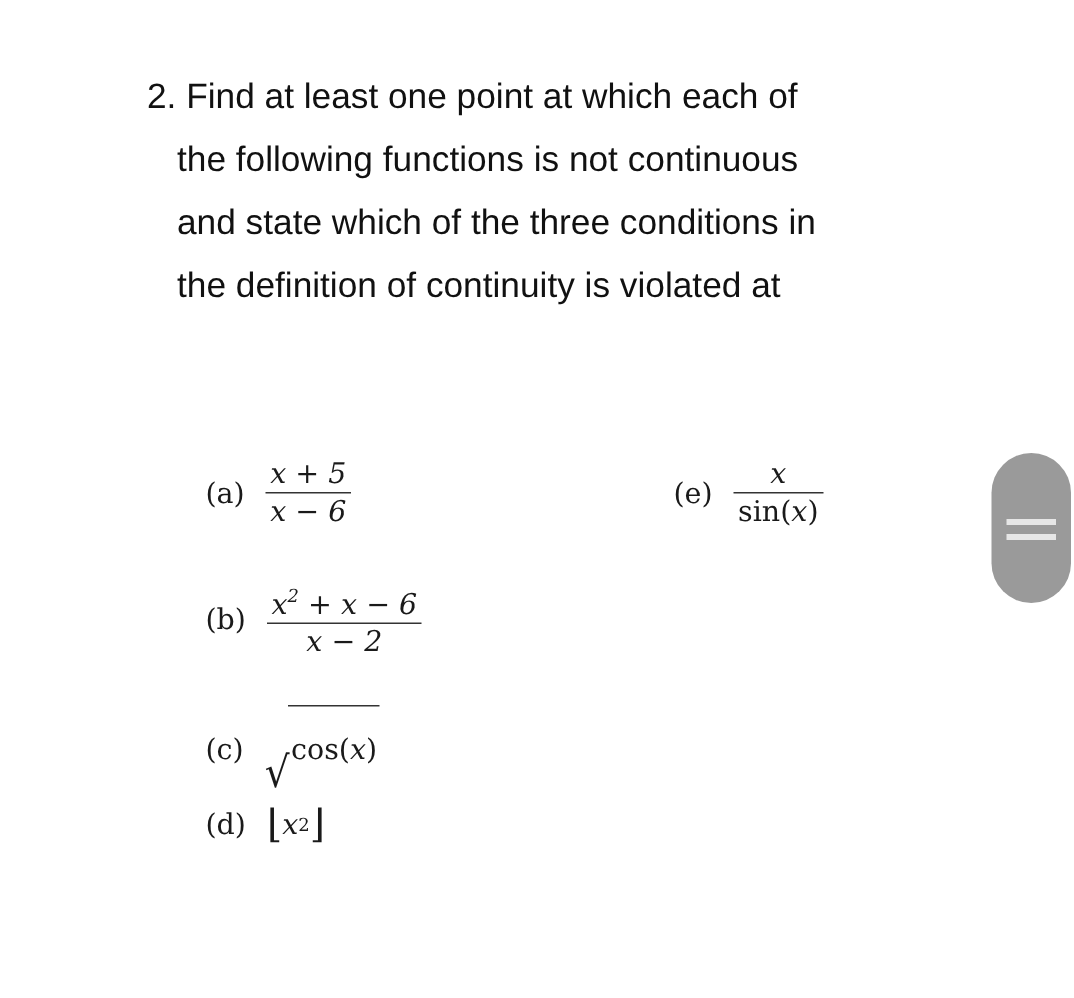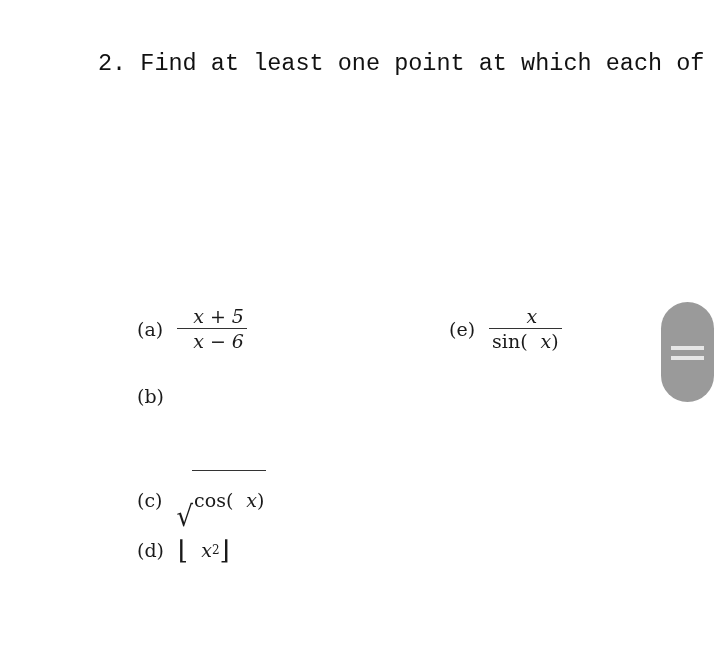--- a/index.html
+++ b/index.html
@@ -1,55 +1,63 @@
 <!DOCTYPE html>
 <html><head>
 <meta charset="utf-8">
 <style>
   html, body { margin:0; padding:0; background:#ffffff; }
   body { width:716px; height:665px; position:relative; overflow:hidden; }
   .prompt { position:absolute; left:98px; top:43px; width:540px;
-    font-family:Liberation Mono, monospace; font-size:23.5px; color:#111;
+    font-family:Liberation Sans, sans-serif; font-size:23.5px; color:#111;
     line-height:42px; }
   .prompt .line { white-space:nowrap; }
   .prompt .indent { padding-left:20px; }
   .math { font-family:"DejaVu Serif","Liberation Serif",serif; color:#1a1a1a; }
   .item { position:absolute; display:flex; align-items:center; }
   .label { font-family:"DejaVu Serif","Liberation Serif",serif; font-size:19px; color:#1a1a1a; margin-right:14px; }
   .frac { display:inline-flex; flex-direction:column; align-items:center; font-size:19px; }
   .frac .num, .frac .den { padding:0 3px; line-height:24px; }
   .frac .bar { align-self:stretch; border-top:1.6px solid #333; }
-  .it { font-style:italic;margin-left:13px; }
+  .it { font-style:italic; }
   sup { font-size:12px; vertical-align:8px; }
   .sqrt { display:inline-flex; align-items:flex-end; font-size:19px; }
   .sqrt .rad { font-size:26px; line-height:26px; margin-right:-1px; transform:scaleY(1.1); }
   .sqrt .body { border-top:1.6px solid #333; padding:16px 2px; line-height:26px; }
   .floor { font-size:19px; display:inline-flex; align-items:center; }
   .floor .br { font-size:26px; line-height:26px; }
   .pill { position:absolute; left:661px; top:302px; width:53px; height:100px; border-radius:27px; background:#9a9a9a; }
   .pill .l { position:absolute; left:10px; width:33px; height:4px; background:#e6e6e6; }
 </style>
 </head>
 <body>
 
 <div class="prompt">
   <div class="line">2. Find at least one point at which each of</div>
+  <div class="line indent">the following functions is not continuous</div>
+  <div class="line indent">and state which of the three conditions in</div>
+  <div class="line indent">the definition of continuity is violated at</div>
 </div>
 
 <div class="item math" style="left:137px;top:304px;">
   <span class="label">(a)</span>
   <span class="frac">
     <span class="num it">x + 5</span>
     <span class="bar"></span>
     <span class="den it">x − 6</span>
   </span>
 </div>
 
 <div class="item math" style="left:137px;top:385px;">
   <span class="label">(b)</span>
+  <span class="frac">
+    <span class="num it"><span>x</span><sup>2</sup><span> + x − 6</span></span>
+    <span class="bar"></span>
+    <span class="den it">x − 2</span>
+  </span>
 </div>
 
 <div class="item math" style="left:137px;top:470px;">
   <span class="label">(c)</span>
   <span class="sqrt">
     <span class="rad">√</span>
     <span class="body"><span>cos(</span><span class="it">x</span><span>)</span></span>
   </span>
 </div>
 

